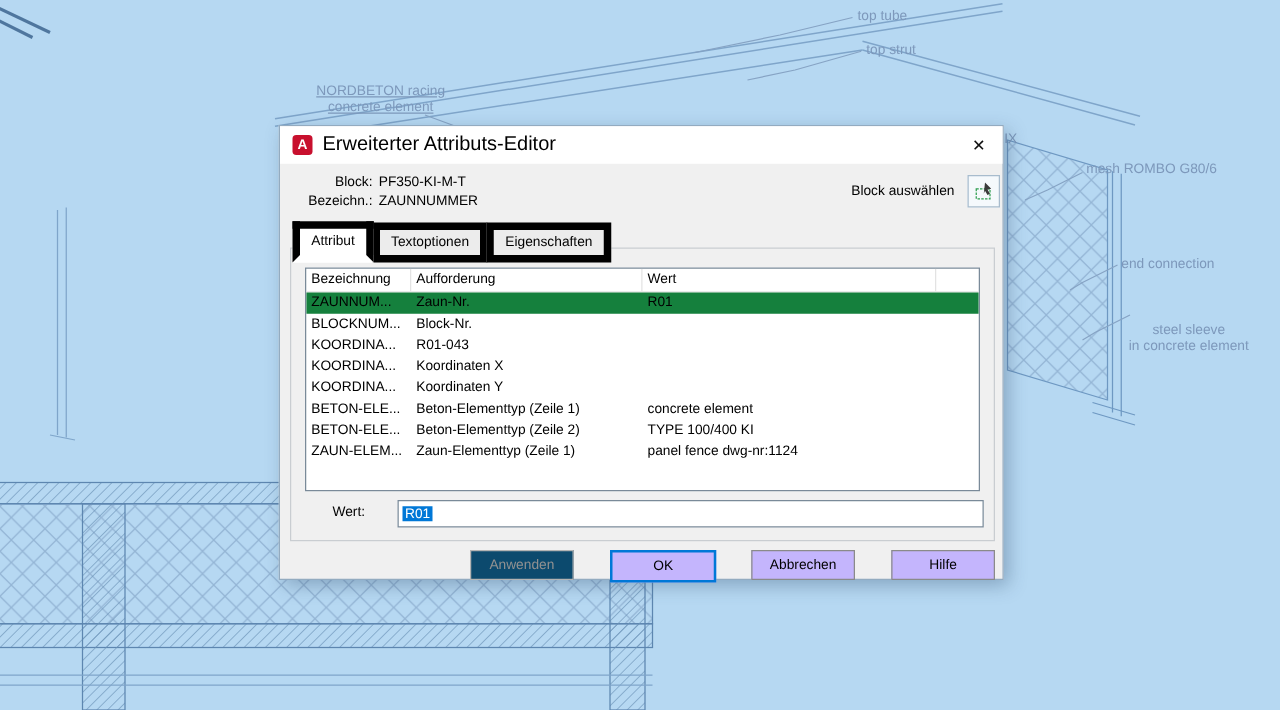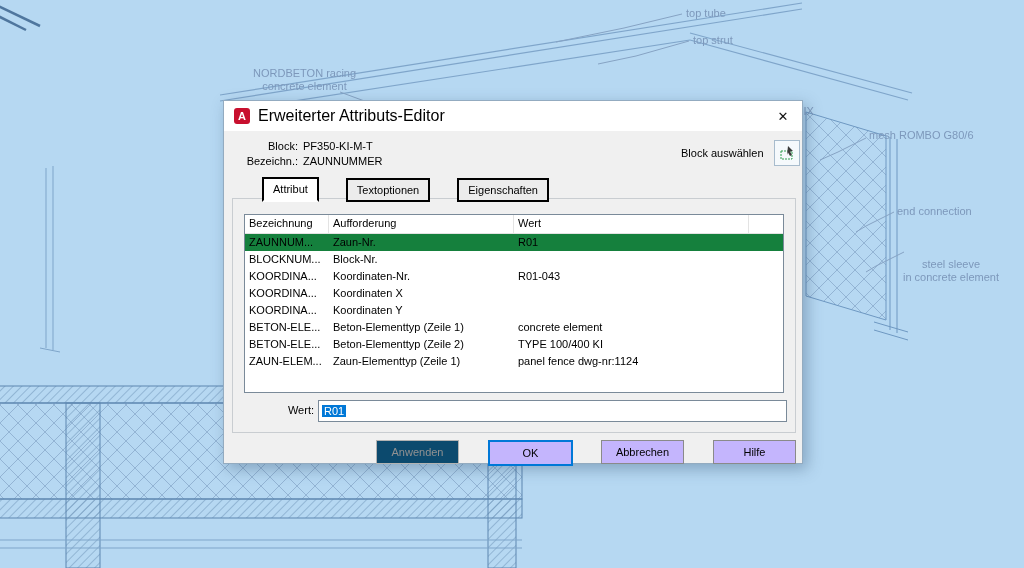--- a/index.html
+++ b/index.html
@@ -34,41 +34,41 @@
   #row-block{top:39px}
   #row-bez{top:54px}
   .select-block-label{position:absolute;left:457px;top:46px;white-space:nowrap}
   .select-block-btn{
     position:absolute;left:550px;top:39px;width:24px;height:24px;
     border:1px solid #a8bccd;background:#f5f9fc;display:flex;align-items:center;justify-content:center;
   }
   
   .tabs{position:absolute;left:10px;top:77px;display:flex;z-index:3}
   .tab{
-    padding:4px 9px 4px;border:2px solid #000000;background:#ececec;
-    margin-right:-1px;position:relative;white-space:nowrap;margin-left:28px;
+    padding:4px 9px 4px;border:6px solid #000000;background:#ececec;
+    margin-right:-1px;position:relative;white-space:nowrap;
   }
   .tab.active{background:#fff;border-bottom-color:#fff;z-index:2;padding-bottom:5px;margin-top:-1px}
   .tab-panel{
     position:absolute;left:8px;top:97px;width:562px;height:233px;
     border:1px solid #c9cdd1;background:#f0f0f0;z-index:1;
   }
   
   .attr-table{
     position:absolute;left:20px;top:113px;width:538px;height:177px;
     border:1px solid #7a8a99;background:#fff;overflow:hidden;z-index:4;
   }
   .thead{display:grid;grid-template-columns:84px 185px 235px 1fr;height:18px;border-bottom:1px solid #e3e3e3}
   .th{padding:2px 4px 0;border-right:1px solid #e3e3e3;white-space:nowrap;overflow:hidden}
   .th.filler{border-right:none}
   .tr{display:grid;grid-template-columns:84px 185px 235px 1fr;height:17px}
   .tr.selected{background:#15803d}
   .td{padding:2px 4px 0;white-space:nowrap;overflow:hidden}
   
-  .wert-label{position:absolute;left:20px;top:303px;width:70px;text-align:right;z-index:4}
+  .wert-label{position:absolute;left:20px;top:303px;width:70px;text-align:center;z-index:4}
   .wert-input{
     position:absolute;left:94px;top:299px;width:464px;height:20px;
     background:#fff;border:1px solid #7a8a99;display:flex;align-items:center;
     padding-left:3px;z-index:4;
   }
   .wert-input .sel{background:#0078d7;color:#fff;padding:0 2px}
   
   .btn{
     position:absolute;top:339px;width:81px;height:22px;background:#c4b5fd;
     border:1px solid #8a8a8a;display:flex;align-items:center;justify-content:center;
@@ -139,21 +139,21 @@
   </g>
 </svg>
 
 <div id="annotation-layer">
     <div class="annotation" style="left: 686px; top: 7px;">
       <div>top tube</div>
     </div>
     <div class="annotation" style="left: 693px; top: 34px;">
       <div>top strut</div>
     </div>
-    <div class="annotation" style="left: 253px; top: 67px;">
+    <div class="annotation" style="left: 253px; top: 67px; text-decoration: underline;">
       <div>NORDBETON racing</div>
       <div>concrete element</div>
     </div>
     <div class="annotation" style="left: 782px; top: 88px; margin-top: 17px;">
       <div>HELIX</div>
     </div>
     <div class="annotation" style="left: 869px; top: 129px;">
       <div>mesh ROMBO G80/6</div>
     </div>
     <div class="annotation" style="left: 897px; top: 205px;">
@@ -210,21 +210,20 @@
     <div class="td"></div>
   </div>
         <div class="tr">
     <div class="td">BLOCKNUM...</div>
     <div class="td">Block-Nr.</div>
     <div class="td"></div>
     <div class="td"></div>
   </div>
         <div class="tr">
     <div class="td">KOORDINA...</div>
-    <div class="td">Koordinaten-Nr.</div>
     <div class="td">R01-043</div>
     <div class="td"></div>
   </div>
         <div class="tr">
     <div class="td">KOORDINA...</div>
     <div class="td">Koordinaten X</div>
     <div class="td"></div>
     <div class="td"></div>
   </div>
         <div class="tr">

